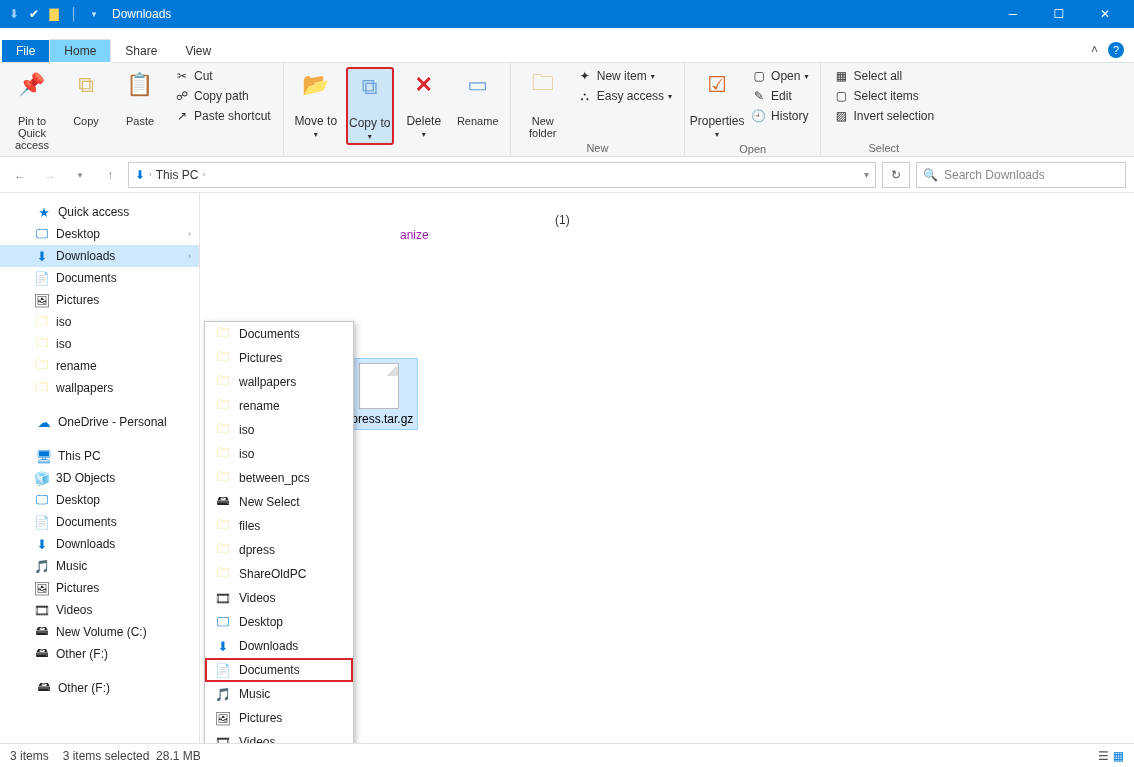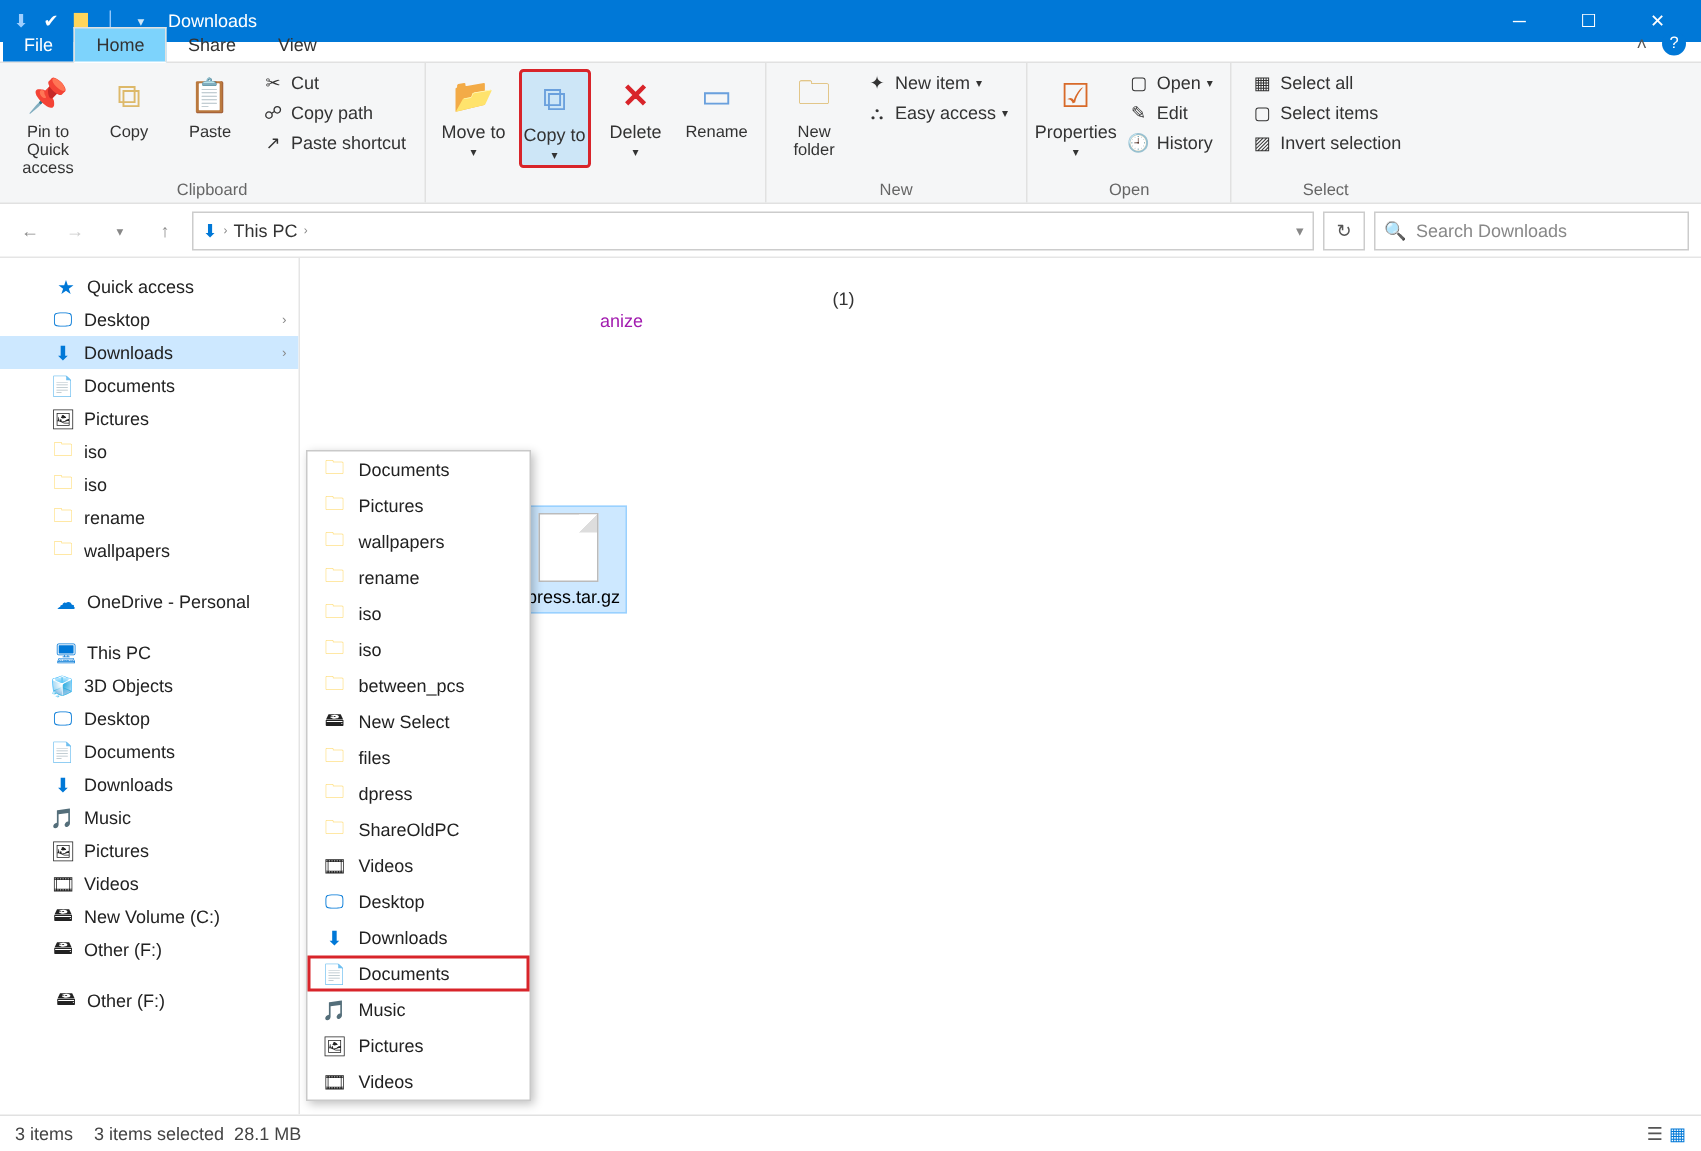--- a/index.html
+++ b/index.html
@@ -4,32 +4,32 @@
 <style>
 *{box-sizing:border-box;margin:0;padding:0;font-family:"Segoe UI",Tahoma,sans-serif;font-size:12px}
 html,body{width:1134px;height:767px;overflow:hidden;background:#fff}
 .win{display:flex;flex-direction:column;height:100%}
 .titlebar{height:28px;background:#0078d7;color:#fff;display:flex;align-items:center;padding:0 6px}
 .titlebar .qat{display:flex;gap:4px;align-items:center}
 .titlebar .qat span{width:16px;height:16px;display:inline-flex;align-items:center;justify-content:center}
 .titlebar .title{margin-left:10px;font-size:12px}
 .winctrls{margin-left:auto;display:flex}
 .winctrls div{width:46px;height:28px;display:flex;align-items:center;justify-content:center;color:#fff}
-.tabs{height:14px;background:#fff;display:flex;align-items:flex-end;border-bottom:1px solid #e1e1e1}
+.tabs{height:35px;background:#fff;display:flex;align-items:flex-end;border-bottom:1px solid #e1e1e1}
 .tab{padding:4px 14px;font-size:12px;color:#333;cursor:default}
 .tab.file{background:#0078d7;color:#fff;margin-left:2px}
 .tab.active{border:1px solid #e1e1e1;border-bottom:1px solid #fff;margin-bottom:-1px;background:#7dd3fc}
 .ribbon-help{margin-left:auto;padding:4px 10px;display:flex;gap:10px;align-items:center}
 .ribbon{height:94px;background:#f5f6f7;display:flex;border-bottom:1px solid #e1e1e1;position:relative}
 .group{border-right:1px solid #e1e1e1;padding:4px 8px 0;display:flex;flex-direction:column}
 .group-body{display:flex;gap:6px;flex:1;align-items:flex-start}
 .group-label{text-align:center;font-size:11px;color:#666;padding:2px 0}
 .bigbtn{display:flex;flex-direction:column;align-items:center;justify-content:flex-start;width:48px;padding-top:2px;cursor:default;text-align:center}
 .bigbtn .ico{width:32px;height:32px;display:flex;align-items:center;justify-content:center;font-size:22px}
-.bigbtn .lbl{font-size:11px;line-height:12px;color:#333;margin-top:2px}
+.bigbtn .lbl{font-size:11px;line-height:12px;color:#333;margin-top:14px}
 .bigbtn.hl{border:2px solid #d8242a;border-radius:3px;background:#cde6f7}
 .smrow{display:flex;flex-direction:column;gap:2px}
 .smbtn{display:flex;align-items:center;gap:4px;padding:1px 4px;font-size:11px;color:#333}
 .smbtn .si{width:16px;height:16px;display:inline-flex;align-items:center;justify-content:center;font-size:12px}
 .addr{height:36px;display:flex;align-items:center;padding:4px 8px;gap:6px;border-bottom:1px solid #e5e5e5}
 .navbtn{width:24px;height:24px;display:flex;align-items:center;justify-content:center;color:#888}
 .addrbox{flex:1;height:26px;border:1px solid #ccc;display:flex;align-items:center;padding:0 6px;gap:4px;font-size:12px;color:#333}
 .refresh{width:28px;height:26px;border:1px solid #ccc;display:flex;align-items:center;justify-content:center;color:#555}
 .search{width:210px;height:26px;border:1px solid #ccc;display:flex;align-items:center;padding:0 6px;color:#888}
 .body{flex:1;display:flex;position:relative;overflow:hidden}
@@ -111,21 +111,20 @@
           <div class="smbtn">
               <span class="si">☍</span>
               <span>Copy path</span>
             </div>
           <div class="smbtn">
               <span class="si">↗</span>
               <span>Paste shortcut</span>
             </div>
         </div>
       </div>
-      <div class="group-label">Clipboard</div>
     </div>
 
     <div class="group">
       <div class="group-body">
         <div class="bigbtn">
           <div class="ico" style="color:#ddb96a">📂</div>
           <div class="lbl"><span>Move to</span> <span class="tri">▾</span></div>
         </div>
         <div class="bigbtn hl">
           <div class="ico" style="color:#6aa0dd">⧉</div>

